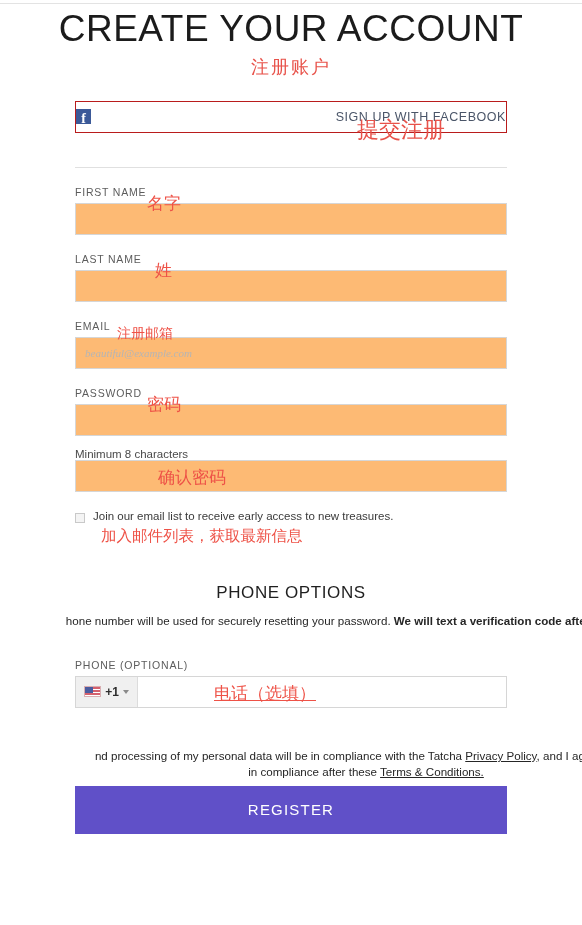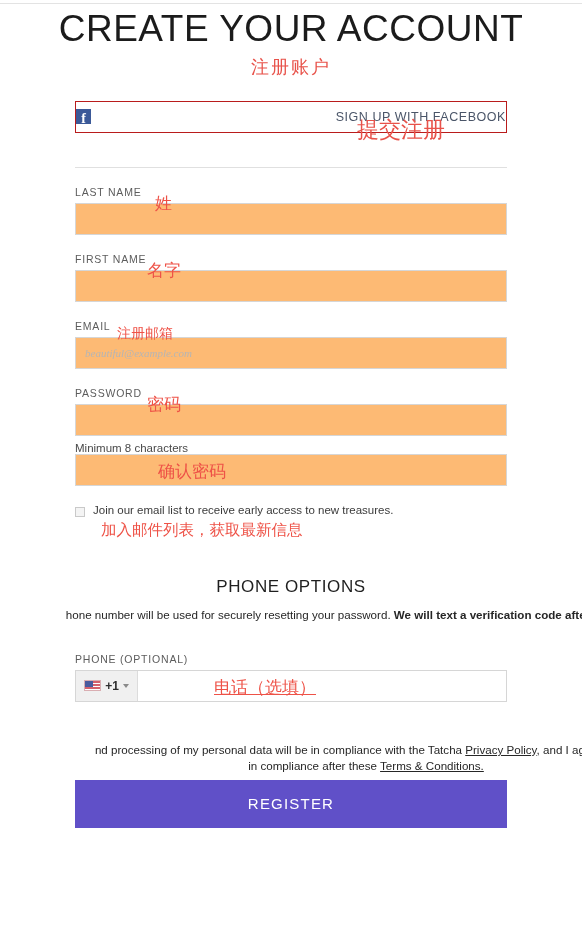--- a/index.html
+++ b/index.html
@@ -131,21 +131,21 @@
   }
   .input-box::placeholder {
     color: #b5b5b5;
     font-style: italic;
     font-size: 11px;
     font-family: "Liberation Serif", serif;
   }
   .helper {
     font-size: 11.5px;
     color: #4a4a4a;
-    margin-top: 6px;
+    margin-top: 12px;
   }
 
   
   .cn-overlay {
     position: absolute;
     color: #ee5247;
     font-family: "DejaVu Sans", sans-serif;
     pointer-events: none;
     white-space: nowrap;
   }
@@ -348,29 +348,29 @@
     <div class="fb-wrap">
       <button class="fb-button">
         <span class="fb-icon"></span>
         <span class="fb-label">SIGN UP WITH FACEBOOK</span>
       </button>
     </div>
 
     <div class="divider"></div>
 
     <div class="field">
+      <div class="field-label">FIRST NAME</div>
+      <input class="input-box" type="text" placeholder="" style="">
+      <span class="cn-overlay cn-first">名字</span>
+    </div>
+
+    <div class="field">
       <div class="field-label">LAST NAME</div>
       <input class="input-box" type="text" placeholder="" style="">
       <span class="cn-overlay cn-last">姓</span>
-    </div>
-
-    <div class="field">
-      <div class="field-label">FIRST NAME</div>
-      <input class="input-box" type="text" placeholder="" style="">
-      <span class="cn-overlay cn-first">名字</span>
     </div>
 
     <div class="field">
       <div class="field-label">EMAIL</div>
       <input class="input-box" type="email" placeholder="beautiful@example.com" style="">
       <span class="cn-overlay cn-email">注册邮箱</span>
     </div>
 
     <div class="field">
       <div class="field-label">PASSWORD</div>

